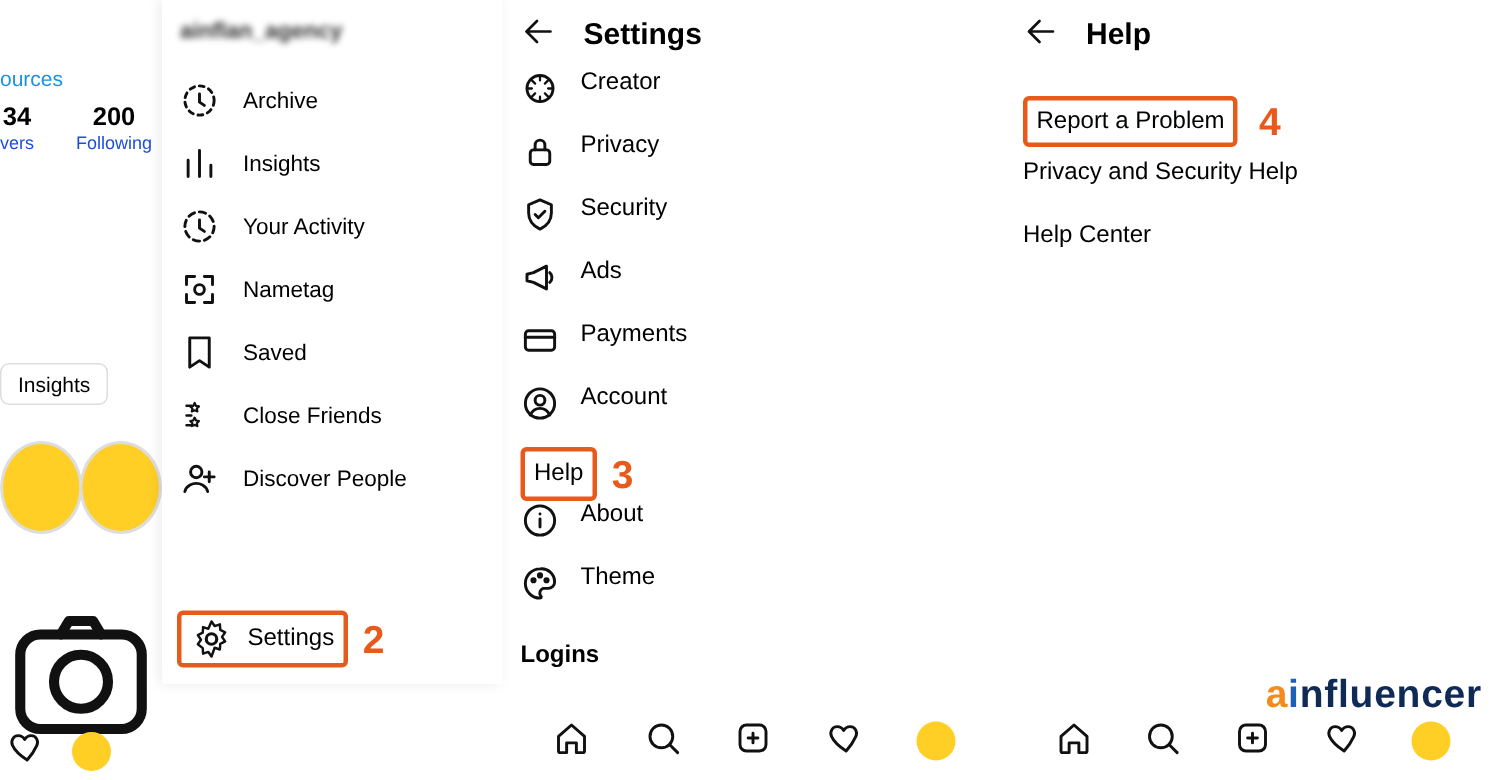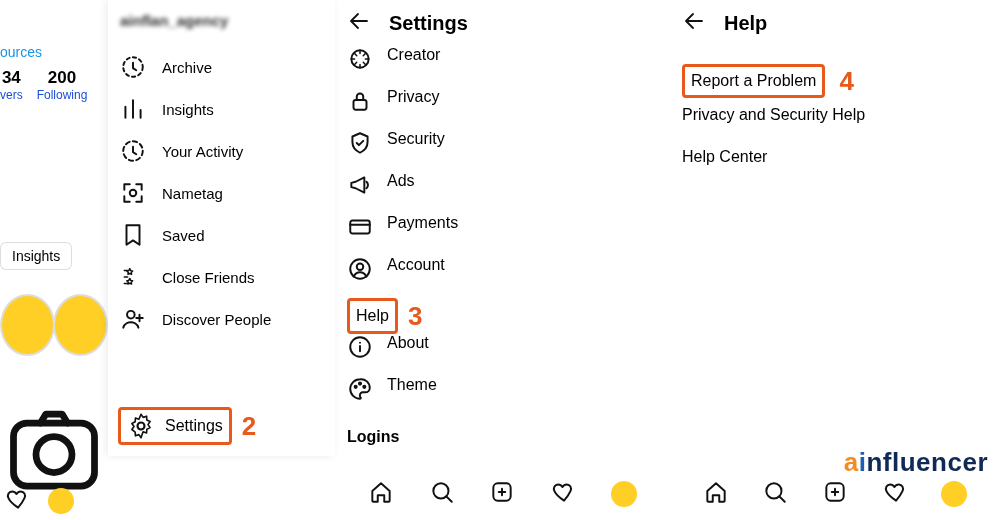--- a/index.html
+++ b/index.html
@@ -21,21 +21,21 @@
   .drawer-item{display:flex;align-items:center;height:42px;padding:0 12px;font-size:15px;cursor:pointer}
   .drawer-item .ic{width:26px;height:26px;margin-right:16px;display:flex;align-items:center;justify-content:center}
   .drawer-footer{position:absolute;bottom:8px;left:0;right:0;height:44px;display:flex;align-items:center;padding:0 10px}
   .drawer-footer .gear{width:28px;height:28px;display:flex;align-items:center;justify-content:center}
   .drawer-footer .lab{margin-left:10px;font-size:16px}
   .drawer-footer-hl{display:inline-flex;align-items:center;padding:2px 6px}
 
   
   .ps-top{height:44px;display:flex;align-items:center;padding-left:6px}
   .ps-link{color:#1b93e3;font-size:14px;font-weight:400}
-  .ps-stats{display:flex;gap:14px;padding:8px 0 0 0}
+  .ps-stats{display:flex;gap:28px;padding:8px 0 0 0}
   .stat{text-align:center}
   .stat .n{font-size:17px;font-weight:700}
   .stat .l{font-size:12px;color:#1d4ed8}
   .insights-btn{margin-top:140px;display:inline-block;background:#fff;border:none;box-shadow:0 0 0 1px #ddd inset;border-radius:6px;padding:6px 12px;font-size:14px;font-weight:500}
   .story-row{margin-top:24px;display:flex;gap:8px}
   .story{width:62px;height:62px;border-radius:50%;background:#ffcf26;border:2px solid #ddd}
   .story.cut{margin-left:-10px}
   .cam-row{margin-top:40px}
   .cam-row .ic{width:26px;height:26px}
   .tabstrip{position:absolute;bottom:4px;left:4px;display:flex;align-items:center;gap:18px}

